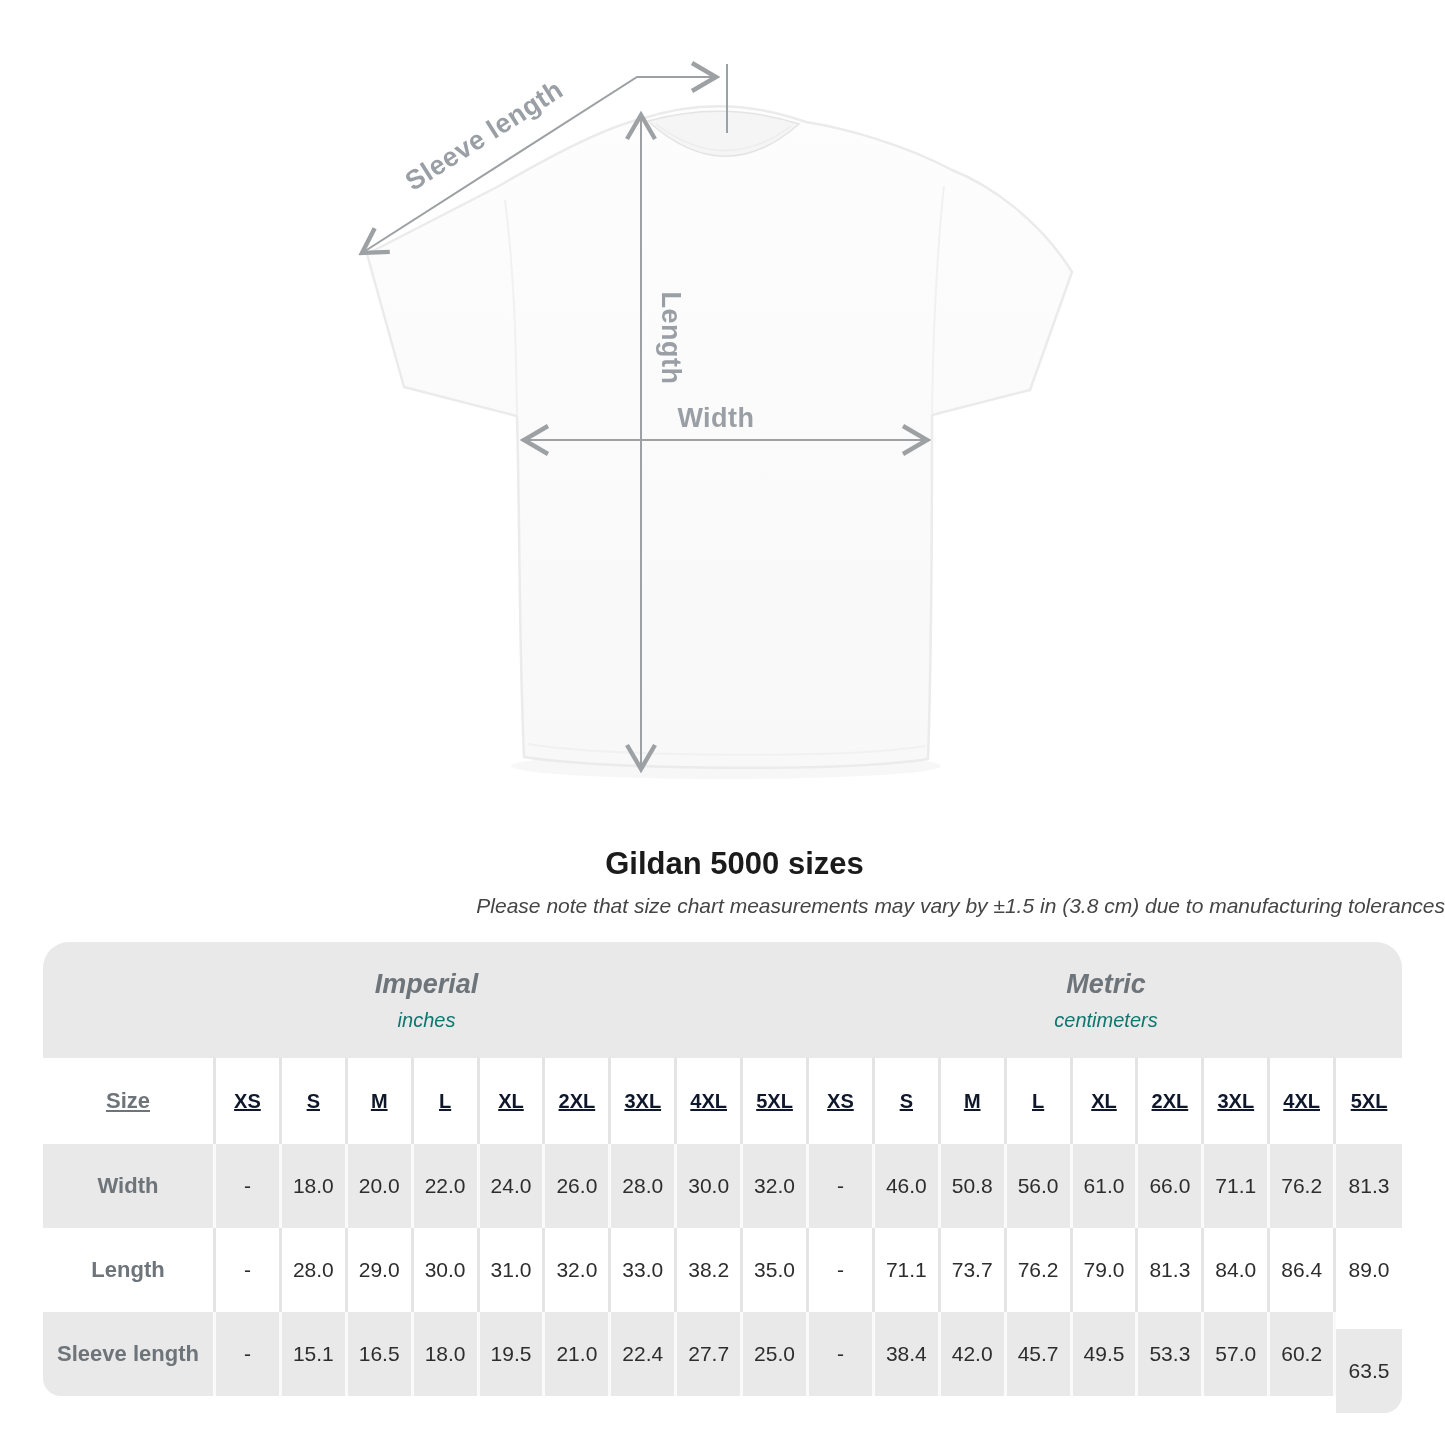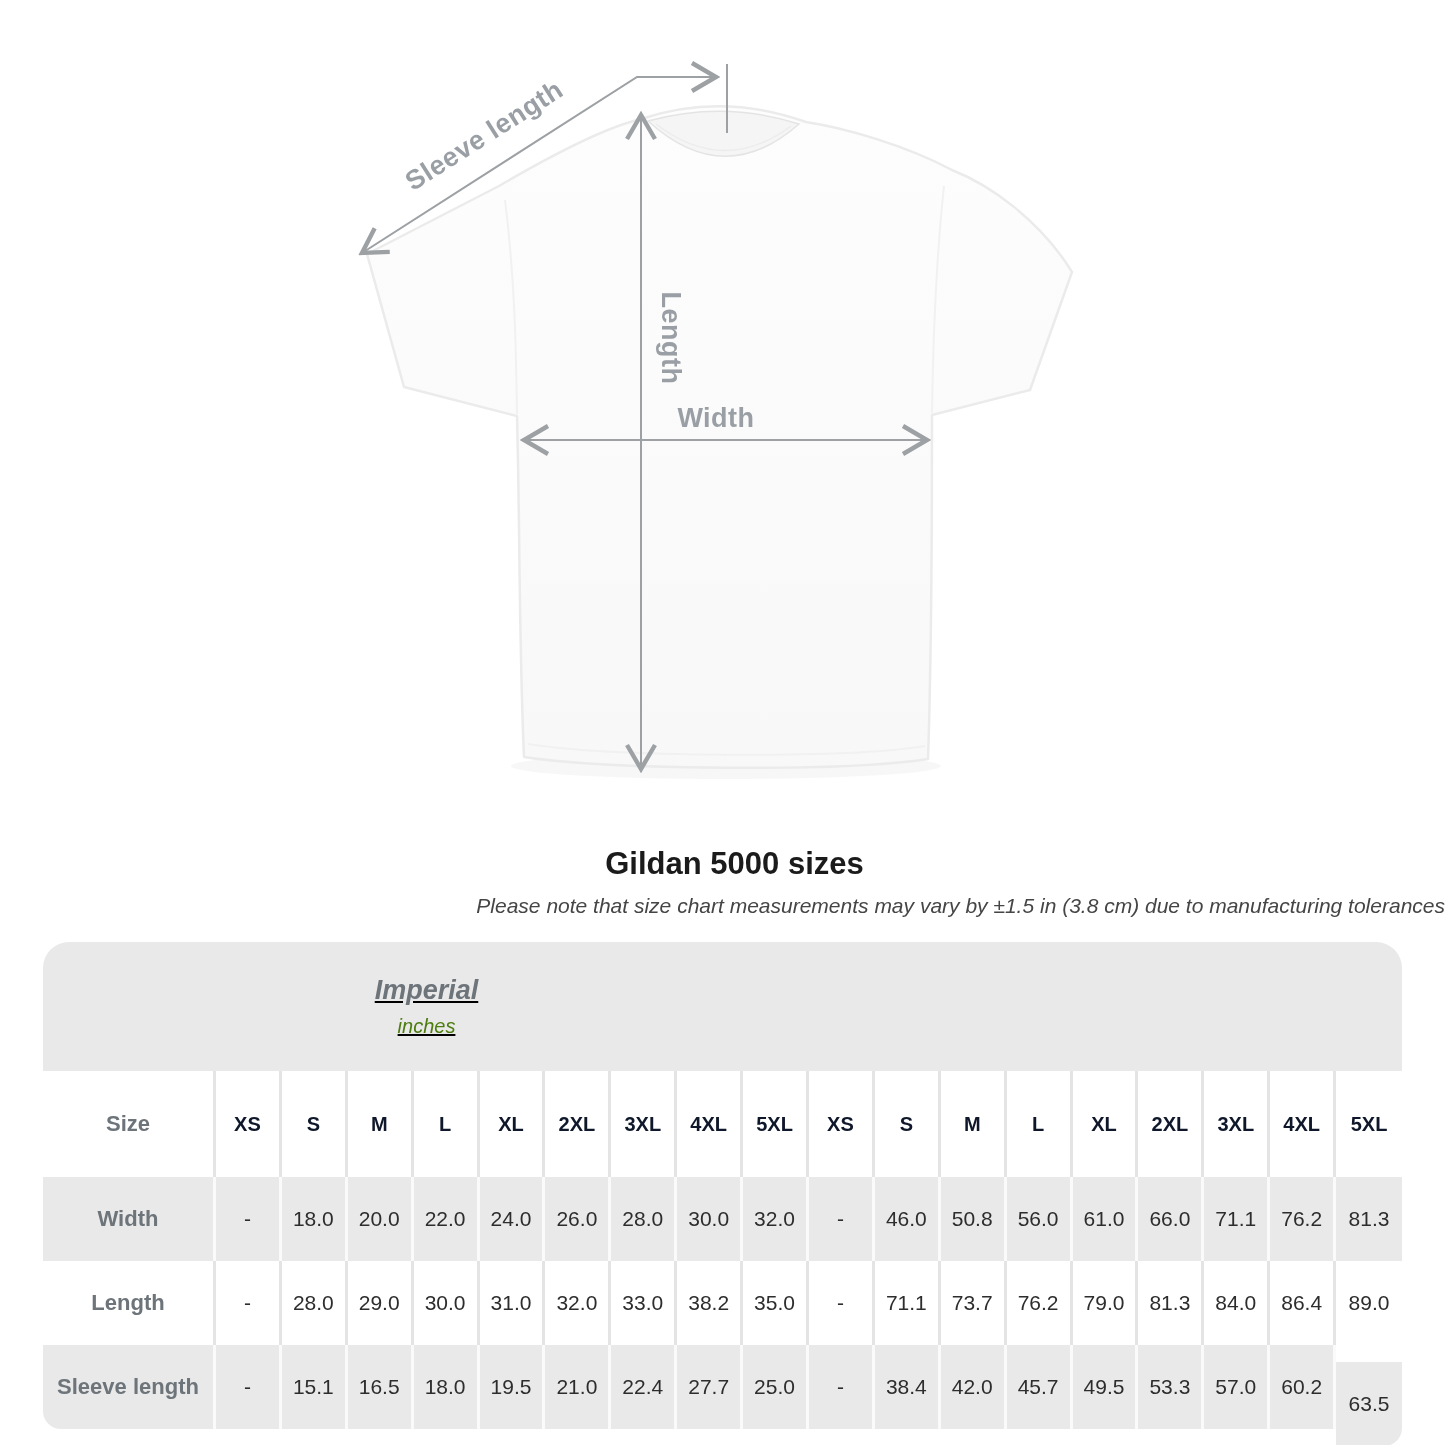--- a/index.html
+++ b/index.html
@@ -9,30 +9,30 @@
   .diagram{position:relative;width:1445px;height:830px;overflow:hidden;}
   .meas{fill:#999fa4;font-weight:bold;font-size:27px;letter-spacing:.5px;}
 
   
   .caption{text-align:center;}
   .page-title{font-size:31px;font-weight:bold;color:#1b1b1b;margin:16px 0 12px;padding-left:24px;}
   .page-subtitle{font-size:21px;font-style:italic;color:#454545;text-align:right;}
 
   
   .table-wrap{width:1359px;margin:24px auto 0;}
-  .band{height:129px;background:#e9e9e9;border-radius:26px 26px 0 0;display:flex;text-decoration:underline;}
+  .band{height:116px;background:#e9e9e9;border-radius:26px 26px 0 0;display:flex;}
   .band-half{display:flex;flex-direction:column;align-items:center;justify-content:center;}
   .band-left{width:767px;}
   .band-right{flex:1;}
   .band-title{font-size:27px;font-weight:bold;font-style:italic;color:#6d747a;}
-  .band-sub{font-size:20px;font-style:italic;color:#4d7c0f;margin-top:9px;}
+  .band-sub{font-size:20px;font-style:italic;color:#0f766e;margin-top:9px;}
 
   .trow{display:grid;grid-template-columns:173px repeat(18,1fr);}
   .cell{display:flex;align-items:center;justify-content:center;box-sizing:border-box;height:84px;}
-  .r-head .cell{height:106px;}
+  .r-head .cell{height:86px;text-decoration:underline;}
   .r-white .cell{background:#ffffff;border-right:3px solid #e4e4e4;}
   .r-shade .cell{background:#e9e9e9;border-right:3px solid #fafafa;}
   .trow .cell:last-child{border-right:none;}
   .r-last .cell:first-child{border-bottom-left-radius:18px;}
   .r-last .cell:last-child{border-bottom-right-radius:18px;margin-top:17px;}
 
   .corner{font-size:22px;font-weight:bold;color:#6d747a;}
   .size-h{font-size:20px;font-weight:bold;color:#0f172a;}
   .row-label{font-size:22px;font-weight:bold;color:#6d747a;}
   .num{font-size:21px;color:#2d2d2d;}
@@ -91,20 +91,24 @@
 <div class="caption">
   <div class="page-title">Gildan 5000 sizes</div>
   <div class="page-subtitle">Please note that size chart measurements may vary by ±1.5 in (3.8 cm) due to manufacturing tolerances</div>
 </div>
 
 <div class="table-wrap">
   <div class="band">
     <div class="band-half band-left">
       <div class="band-title">Imperial</div>
       <div class="band-sub">inches</div>
+    </div>
+    <div class="band-half band-right">
+      <div class="band-title">Metric</div>
+      <div class="band-sub">centimeters</div>
     </div>
   </div>
 
   <div class="trow r-white r-head">
     <div class="cell corner">Size</div>
 
   <div class="cell size-h">XS</div>
       <div class="cell size-h">S</div>
       <div class="cell size-h">M</div>
       <div class="cell size-h">L</div>

